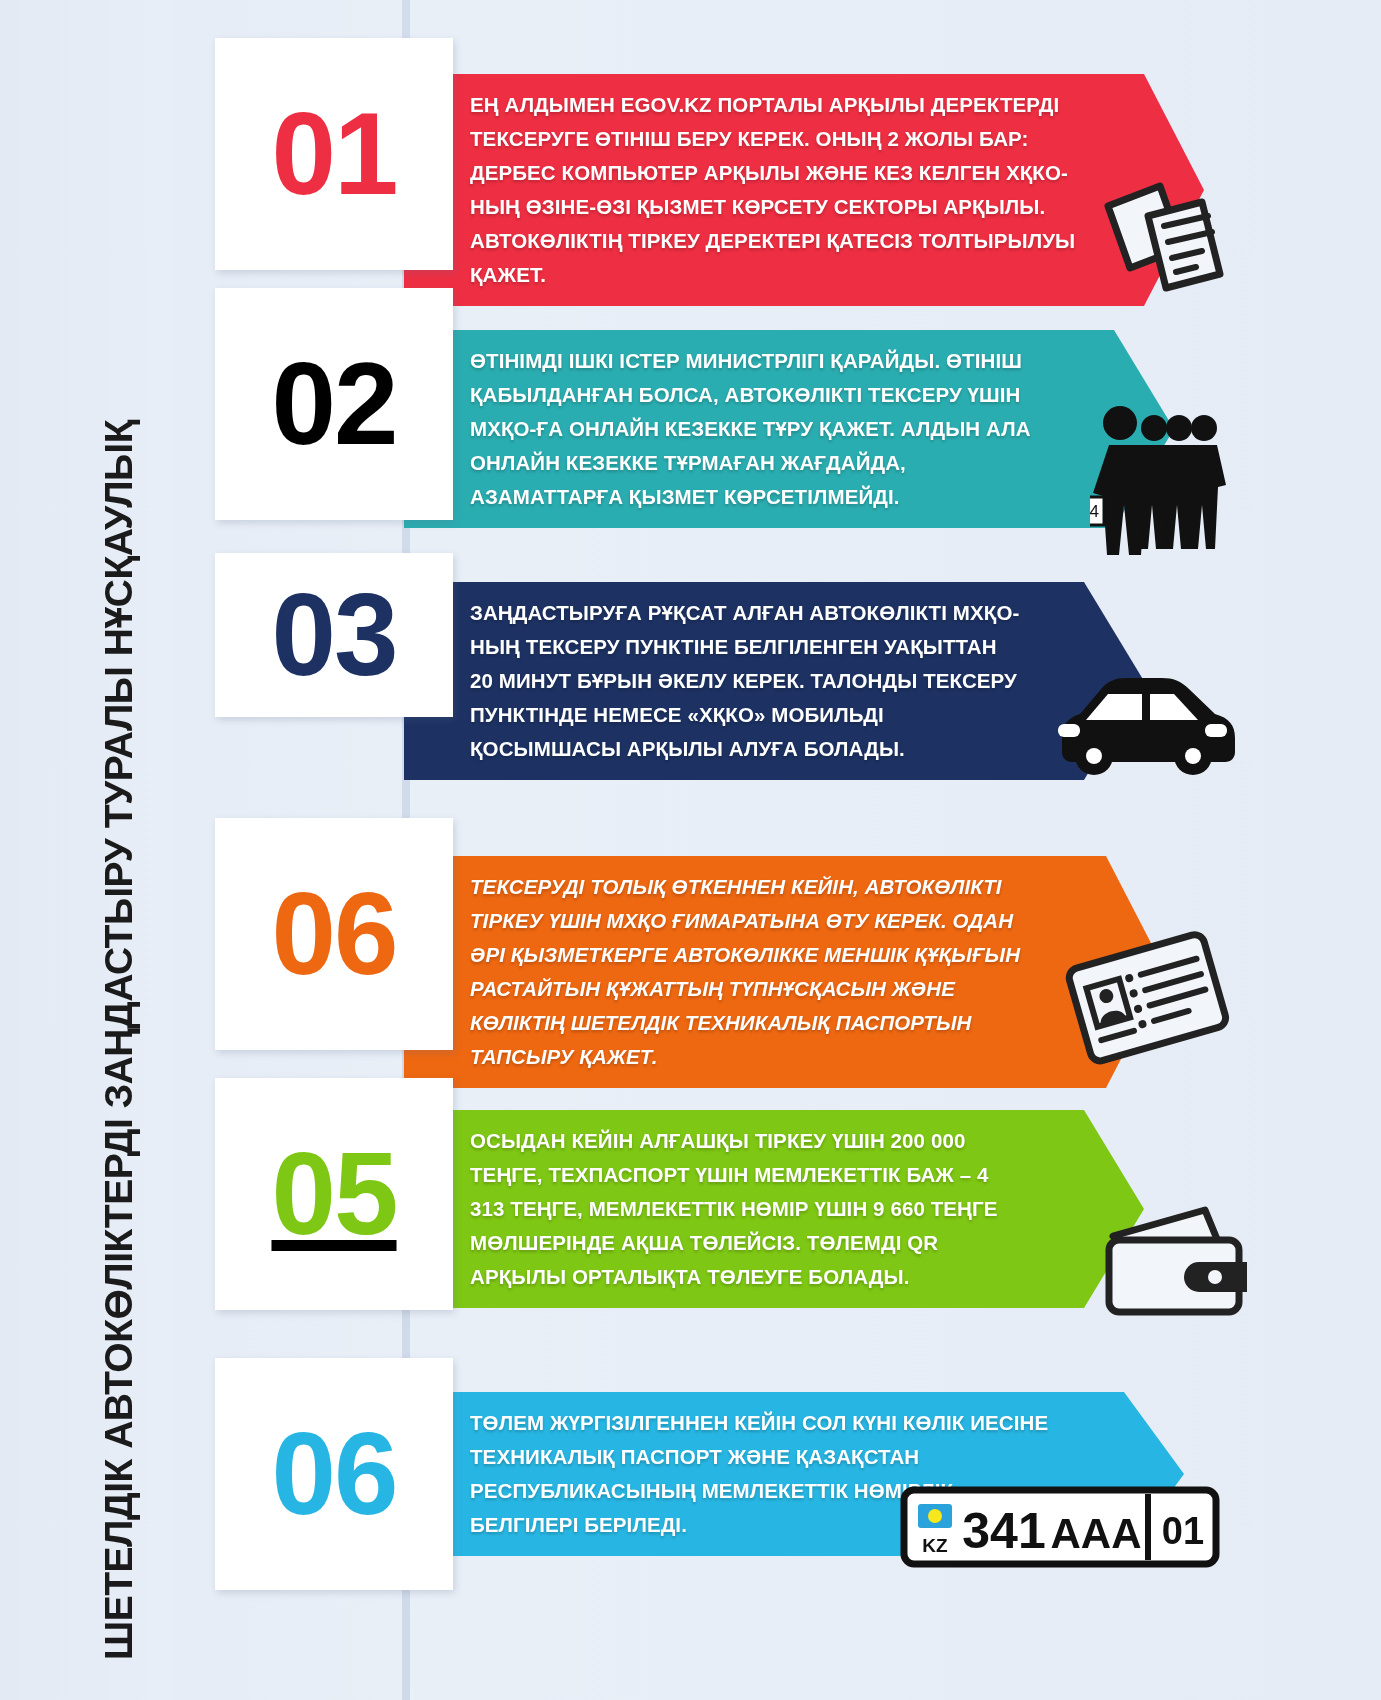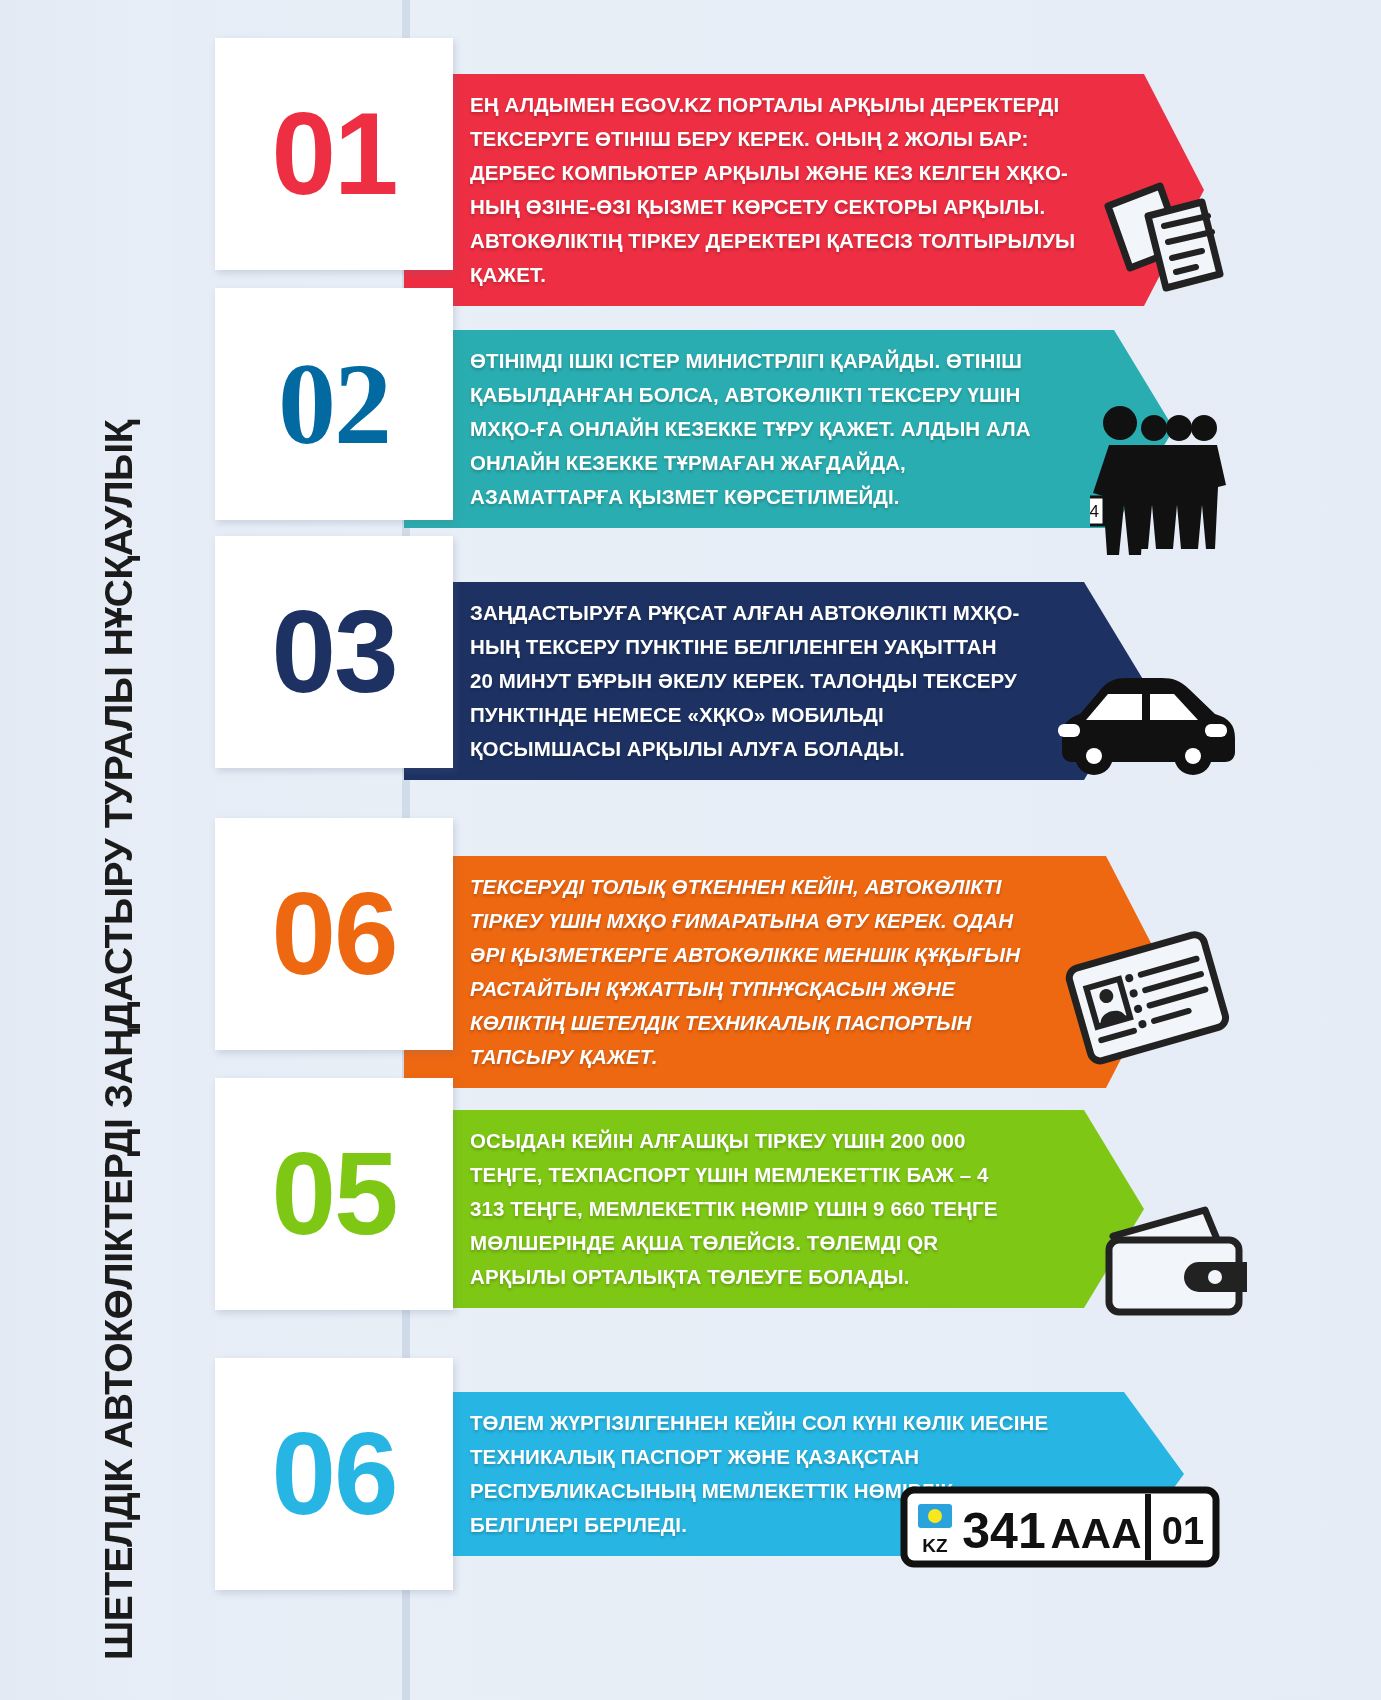--- a/index.html
+++ b/index.html
@@ -65,21 +65,21 @@
   
   .fold{
     position:absolute; left:404px; width:52px; height:34px; z-index:3;
   }
 
   
   .c1 .banner{ background:#ee2e42; }
   .c1 .numcard span{ color:#ee2e42; }
   .c1 .fold{ background:#a8172a; clip-path:polygon(0 0,100% 0,100% 100%,0 100%); }
   .c2 .banner{ background:#2aadb0; }
-  .c2 .numcard span{ color:#0369a1;font-family:Liberation Serif, serif; }
+  .c2 .numcard span{ color:#000000; }
   .c2 .fold{ background:#177072; }
   .c3 .banner{ background:#1d3263; }
   .c3 .numcard span{ color:#1d3263; }
   .c3 .fold{ background:#0d1a39; }
   .c4 .banner{ background:#ee6711;font-style:italic; }
   .c4 .numcard span{ color:#ee6711; }
   .c4 .fold{ background:#a24409; }
   .c5 .banner{ background:#7ec714; }
   .c5 .numcard span{ color:#7ec714; }
   .c5 .fold{ background:#4d7c07; }
@@ -146,21 +146,21 @@
         <path d="M13 40h34l12 48-10 3-4 59h-12l-5-50-5 50H11l-4-59-10-3z" transform="translate(6,0)"></path>
     </g>
     <g>
       <rect x="-52" y="92" width="66" height="28" fill="#fff" stroke="#111" stroke-width="3"></rect>
       <text x="-19" y="112" font-family="'Liberation Sans',sans-serif" font-size="17" fill="#111" text-anchor="middle">№1024</text>
     </g>
   </svg>
 </div>
 
 <div class="step c3">
-  <div class="numcard" style="top:536px;height:232px;justify-content:center;">
+  <div class="numcard" style="top:553px;height:164px;justify-content:center;">
     <span>03</span>
   </div>
   <div class="fold" style="top:723px;"></div>
   <div class="bannerwrap" style="top:582px;">
     <div class="banner arrow" style="width:740px;min-height:160px;">
       <p>ЗАҢДАСТЫРУҒА РҰҚСАТ АЛҒАН АВТОКӨЛІКТІ МХҚО-НЫҢ ТЕКСЕРУ ПУНКТІНЕ БЕЛГІЛЕНГЕН УАҚЫТТАН 20 МИНУТ БҰРЫН ӘКЕЛУ КЕРЕК. ТАЛОНДЫ ТЕКСЕРУ ПУНКТІНДЕ НЕМЕСЕ «ХҚКО» МОБИЛЬДІ ҚОСЫМШАСЫ АРҚЫЛЫ АЛУҒА БОЛАДЫ.</p>
     </div>
   </div>
 
   <svg class="icon-art" style="left:1050px;top:660px;" width="185" height="130" viewBox="0 0 185 130">
@@ -204,21 +204,21 @@
         <circle cx="76" cy="44" r="4"></circle>
           <circle cx="76" cy="60" r="4"></circle>
         <circle cx="76" cy="76" r="4"></circle>
           <circle cx="76" cy="92" r="4"></circle>
       </g>
     </g>
   </svg>
 </div>
 
 <div class="step c5">
-  <div class="numcard" style="top:1078px;height:232px;">
+  <div class="numcard" style="top:1078px;height:232px;text-decoration:underline;">
     <span>05</span>
   </div>
   <div class="fold" style="top:1250px;"></div>
   <div class="bannerwrap" style="top:1110px;">
     <div class="banner arrow" style="width:740px;min-height:168px;">
       <p>ОСЫДАН КЕЙІН АЛҒАШҚЫ ТІРКЕУ ҮШІН 200 000 ТЕҢГЕ, ТЕХПАСПОРТ ҮШІН МЕМЛЕКЕТТІК БАЖ – 4 313 ТЕҢГЕ, МЕМЛЕКЕТТІК НӨМІР ҮШІН 9 660 ТЕҢГЕ МӨЛШЕРІНДЕ АҚША ТӨЛЕЙСІЗ. ТӨЛЕМДІ QR АРҚЫЛЫ ОРТАЛЫҚТА ТӨЛЕУГЕ БОЛАДЫ.</p>
     </div>
   </div>
 
   <svg class="icon-art" style="left:1095px;top:1200px;" width="165" height="120" viewBox="0 0 165 120">

